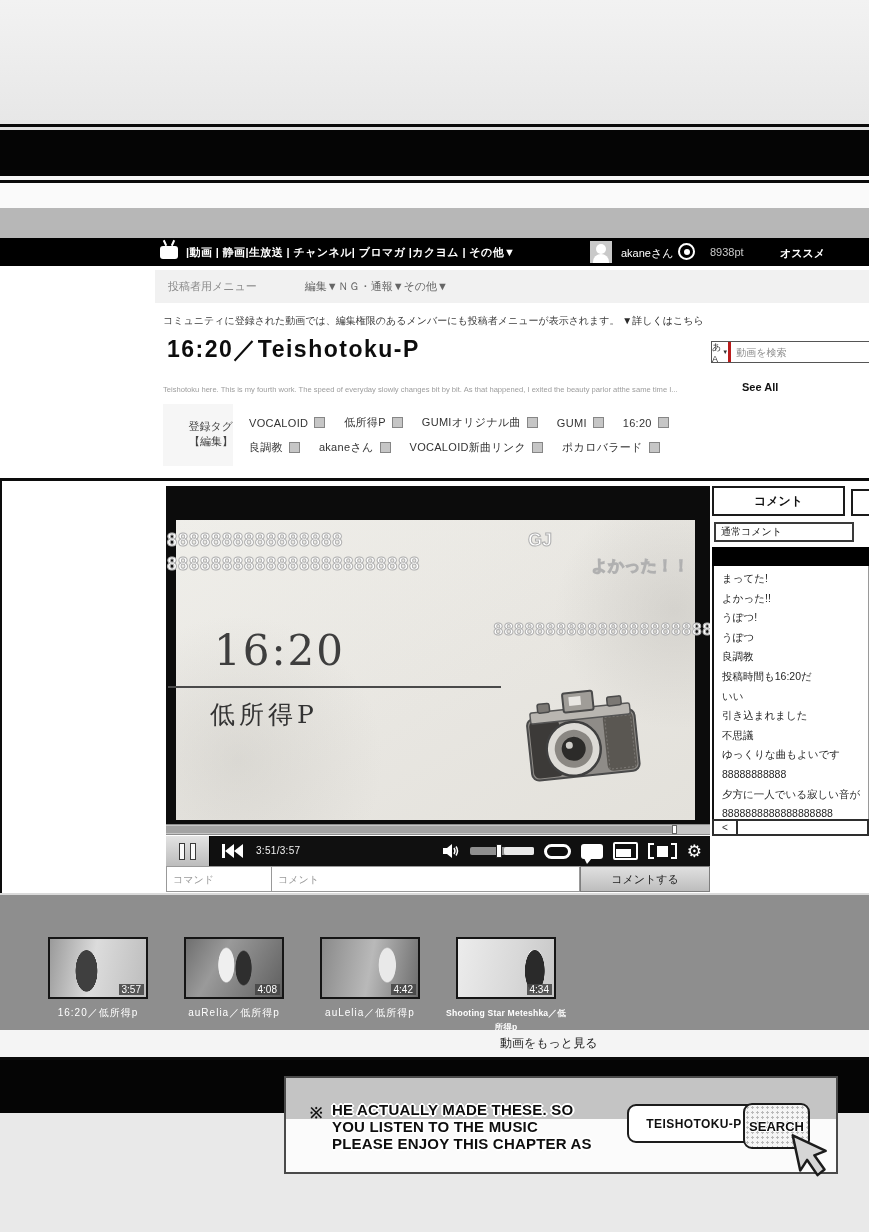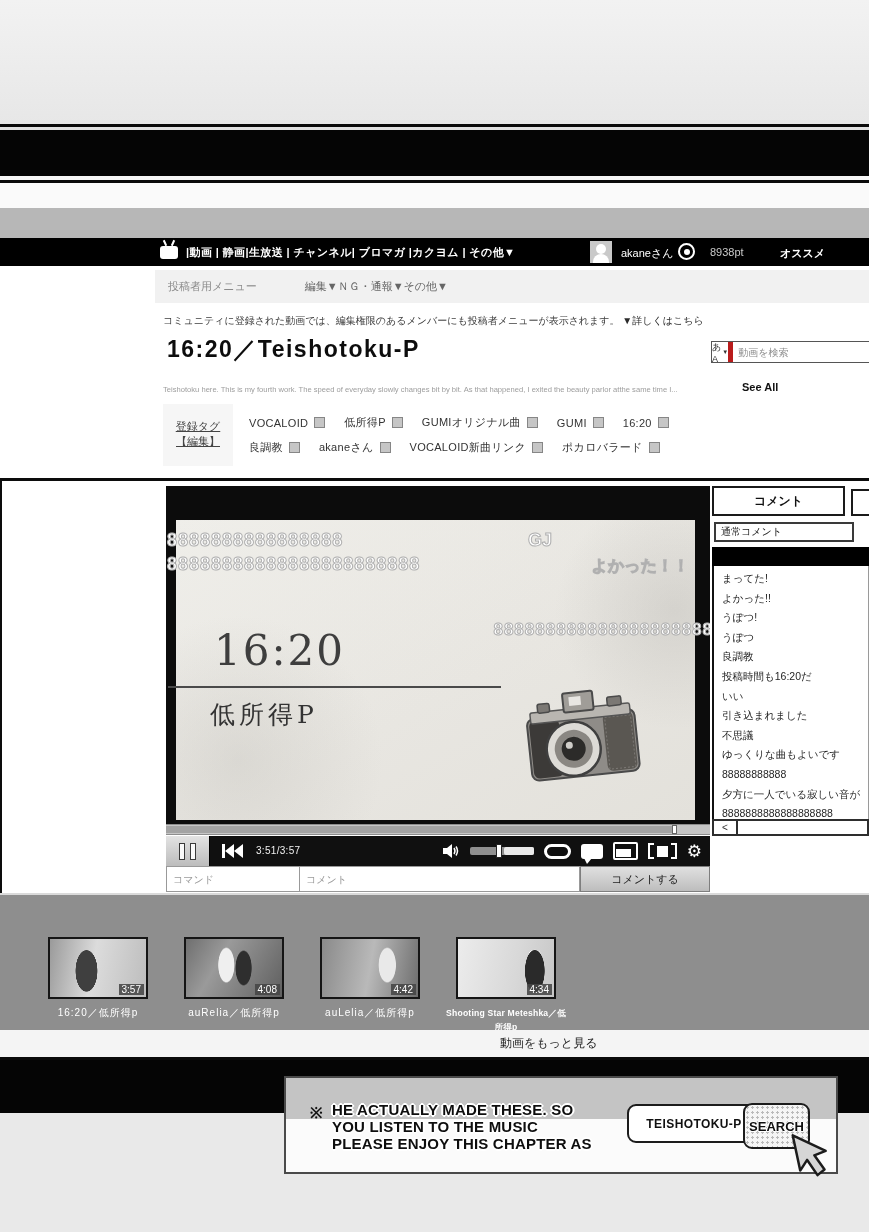--- a/index.html
+++ b/index.html
@@ -38,30 +38,30 @@
 
   .menu-row { position:absolute; left:155px; top:270px; width:714px; height:33px; background:#f1f1f1; display:flex; align-items:center; gap:30px; padding-left:13px; font-size:11px; color:#666; }
   .menu-row .mtitle { color:#8a8a8a; margin-right:18px; }
 
   .notice { position:absolute; left:163px; top:314px; font-size:10px; color:#3c3c3c; }
   .notice .nlink { color:#2a2a2a; }
 
   .page-title { position:absolute; left:167px; top:334px; font-size:23px; font-weight:bold; color:#0d0d0d; letter-spacing:1.5px; }
 
   .search-box { position:absolute; left:711px; top:341px; width:158px; height:22px; border:1px solid #555; background:#fff; display:flex; }
-  .search-pre { width:31px; border-right:5px solid #b91c1c; font-size:9px; color:#333; display:flex; align-items:center; justify-content:center; gap:1px; }
+  .search-pre { width:31px; border-right:3px solid #b91c1c; font-size:9px; color:#333; display:flex; align-items:center; justify-content:center; gap:1px; }
   .search-pre .caret { font-size:6px; }
   .search-in { flex:1; border:none; outline:none; font-size:10px; color:#888; padding:0 5px; font-family:inherit; }
   .search-in::placeholder { color:#8a8a8a; }
 
   .desc { position:absolute; left:163px; top:385px; width:558px; font-size:7.6px; color:#9d9d9d; }
   .see-all { position:absolute; left:742px; top:381px; font-size:11px; font-weight:bold; color:#111; }
 
   .tags-wrap { position:absolute; left:163px; top:404px; width:560px; height:62px; display:flex; }
-  .tags-label { width:70px; background:#f6f6f6; font-size:11px; color:#444; text-align:center; padding-top:15px; line-height:15px;text-decoration:underline; }
+  .tags-label { width:70px; background:#f6f6f6; font-size:11px; color:#444; text-align:right; padding-top:15px; line-height:15px; }
   .tags-rows { padding:6px 0 0 16px; }
   .tag-row { display:flex; gap:19px; height:25px; align-items:center; }
   .tag { display:flex; align-items:center; gap:6px; font-size:11px; color:#333; letter-spacing:.3px; }
   .tag .sq { width:11px; height:11px; background:#c6c6c6; border:1px solid #868686; }
 
   
   .sec-line { position:absolute; left:0; top:478px; width:869px; height:3px; background:#0c0c0c; }
   .left-edge { position:absolute; left:0; top:478px; width:2px; height:417px; background:#0c0c0c; }
 
   .player-frame { position:absolute; left:166px; top:486px; width:544px; height:338px; background:#0c0c0c; overflow:hidden; }
@@ -103,21 +103,21 @@
   .bubble-ic::after { content:""; position:absolute; left:3px; bottom:-5px; border-left:3px solid transparent; border-right:5px solid transparent; border-top:6px solid #fff; }
   .theater-ic { position:relative; width:25px; height:18px; border:2px solid #fff; border-radius:2px; }
   .theater-ic::after { content:""; position:absolute; left:1px; bottom:1px; width:15px; height:8px; background:#fff; }
   .fs-ic { display:flex; align-items:center; gap:3px; }
   .fs-ic .bl { width:6px; height:16px; border:2px solid #fff; border-right:none; }
   .fs-ic .bsq { width:11px; height:11px; background:#fff; }
   .fs-ic .br { width:6px; height:16px; border:2px solid #fff; border-left:none; }
   .gear-ic { color:#fff; font-size:17px; line-height:1; font-family:"DejaVu Sans", sans-serif; }
 
   .input-row { position:absolute; left:166px; top:866px; width:544px; height:26px; display:flex; }
-  .cmd-in { width:134px; border:1px solid #999; font-size:10px; color:#999; padding:0 6px; outline:none; font-family:inherit; }
+  .cmd-in { width:106px; border:1px solid #999; font-size:10px; color:#999; padding:0 6px; outline:none; font-family:inherit; }
   .cmt-in { flex:1; border:1px solid #999; border-left:none; font-size:10px; color:#999; padding:0 6px; outline:none; font-family:inherit; }
   .cmt-in::placeholder, .cmd-in::placeholder { color:#9a9a9a; }
   .cmt-btn { width:130px; background:linear-gradient(#e0e0e0,#bdbdbd); border:1px solid #7e7e7e; font-size:11px; color:#1c1c1c; font-family:inherit; }
 
   
   .cpanel { position:absolute; left:712px; top:486px; width:157px; height:350px; }
   .ctab { position:absolute; left:0; top:0; width:133px; height:30px; background:#fff; border:2px solid #1a1a1a; font-size:12px; font-weight:bold; color:#111; display:flex; align-items:center; justify-content:center; }
   .ctab2 { position:absolute; left:139px; top:3px; width:40px; height:27px; background:#fff; border:2px solid #1a1a1a; }
   .cfilter { position:absolute; left:2px; top:36px; width:140px; height:20px; background:#fff; border:2px solid #3a3a3a; font-size:10px; color:#222; line-height:16px; padding-left:5px; }
   .cblack { position:absolute; left:0; top:61px; width:157px; height:19px; background:#000; }

